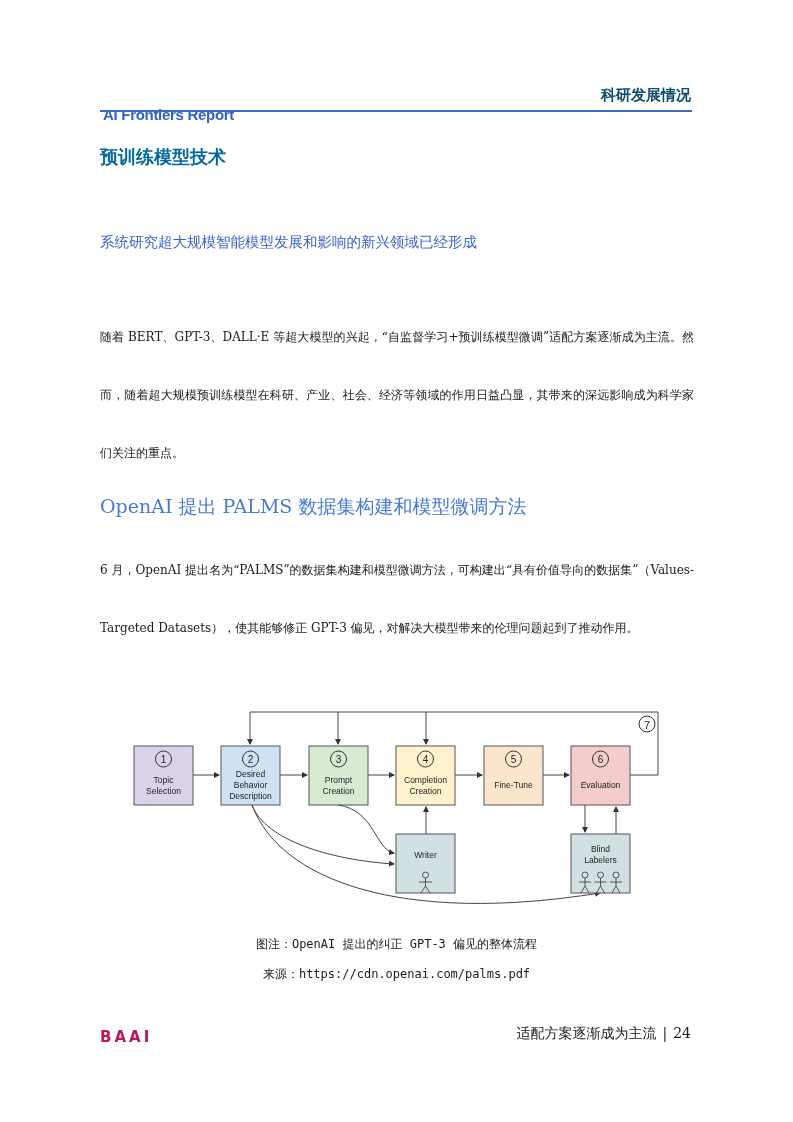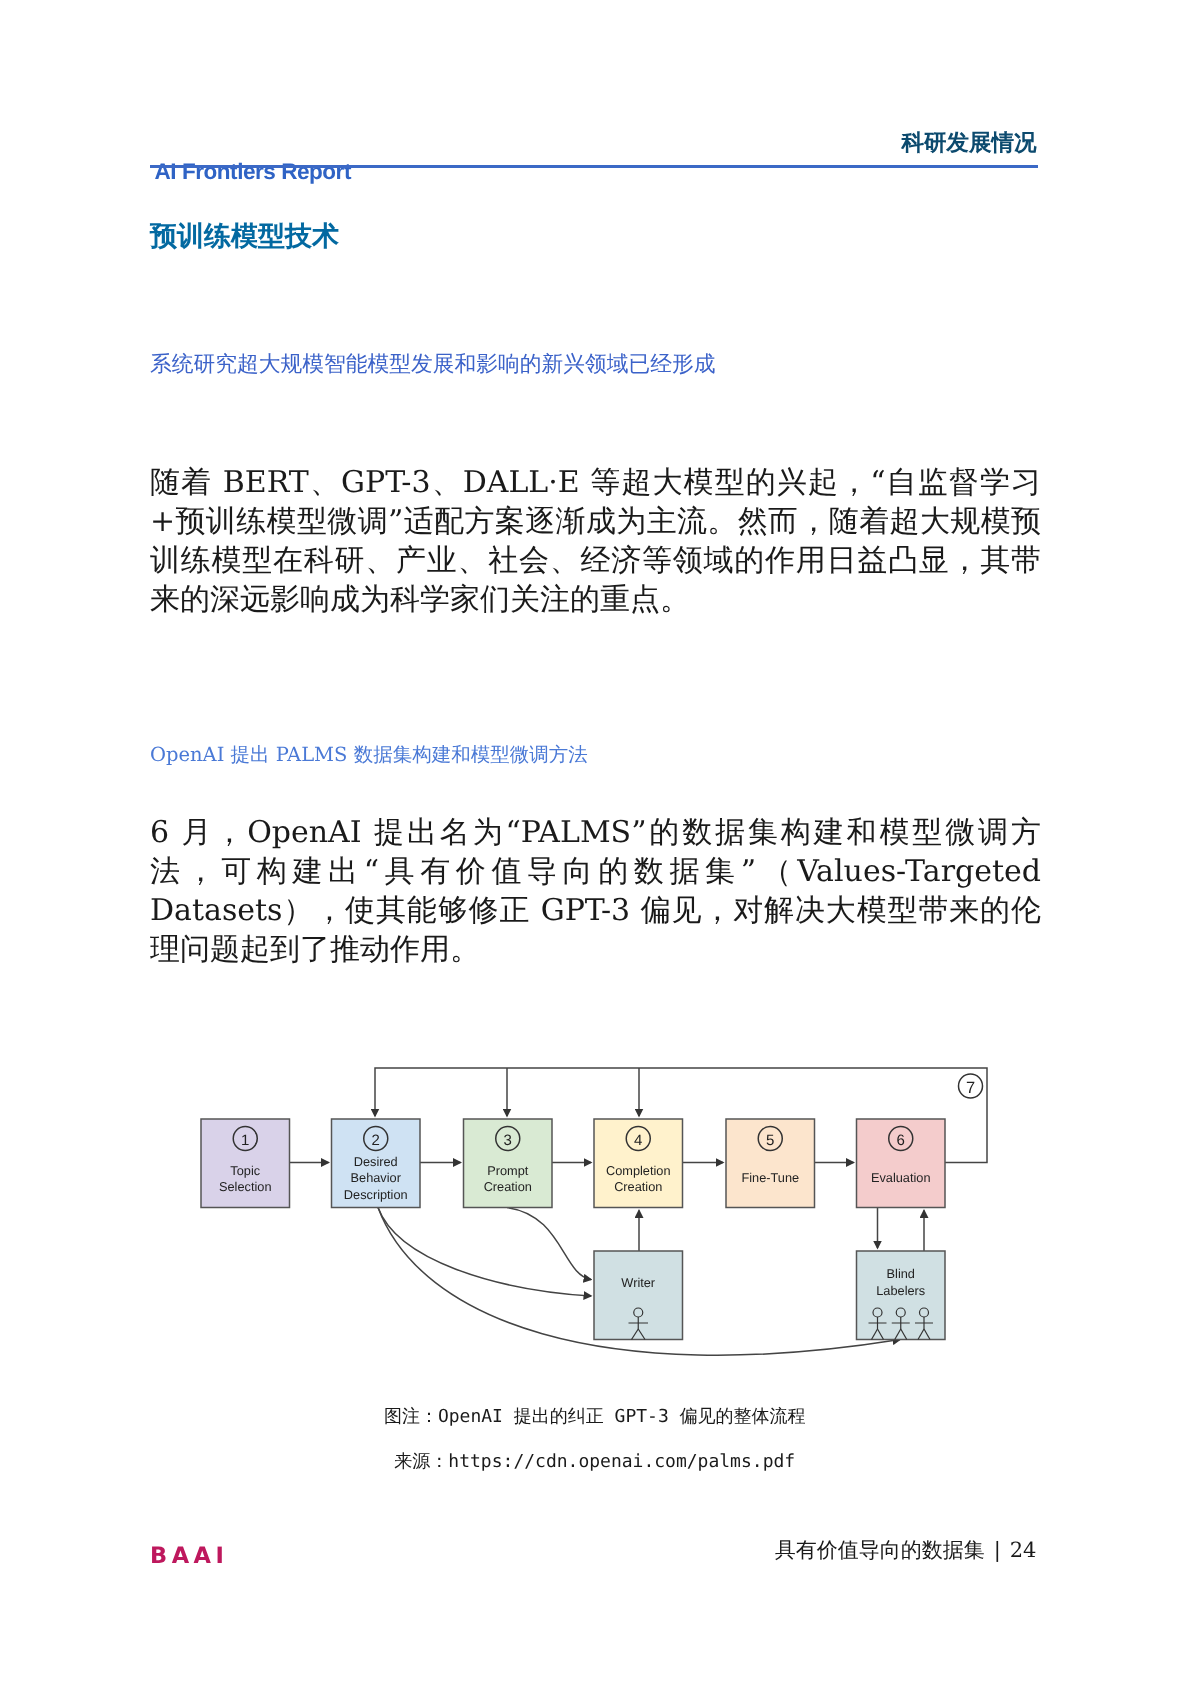--- a/index.html
+++ b/index.html
@@ -3,23 +3,23 @@
 <meta charset="utf-8">
 <style>
   html, body { margin:0; padding:0; background:#ffffff; }
   body { width:793px; height:1122px; position:relative; overflow:hidden; font-family:"DejaVu Serif","Liberation Serif",serif; color:#1a1a1a; }
   .abs { position:absolute; }
   .hdr-left { left:103px; top:86px; font-family:"Liberation Sans","DejaVu Sans",sans-serif; font-weight:bold; font-size:15px; color:#2f63c5; letter-spacing:-0.3px;margin-top:20px; }
   .hdr-right { right:102px; top:86px; font-family:"DejaVu Serif",serif; font-weight:bold; font-size:15px; color:#0c4a6e; }
   .hdr-rule { left:100px; top:110px; width:592px; height:2px; background:#3b69c6; }
   .title { left:100px; top:145px; font-size:18px; font-weight:bold; color:#0369a1; }
   .subtitle { left:100px; top:233px; font-size:14.5px; font-weight:normal; color:#3b62c9; }
-  .para { left:100px; width:594px; font-size:20px; line-height:26px; color:#1a1a1a; text-align:justify; }
+  .para { left:100px; width:594px; font-size:12px; line-height:58px; color:#1a1a1a; text-align:justify; }
   .p1 { top:308px; }
-  .sec { left:100px; top:494px; font-size:13px; color:#4a79d6; }
+  .sec { left:100px; top:494px; font-size:19px; color:#4a79d6; }
   .p2 { top:541px; }
   .diagram { left:120px; top:700px; width:560px; height:225px; }
   .caption { left:0; width:793px; text-align:center; font-family:"DejaVu Sans Mono","Liberation Mono",monospace; font-size:12px; color:#1a1a1a; }
   .cap1 { top:936px; }
   .cap2 { top:966px; }
   .footer-logo { left:100px; top:1028px; font-family:"DejaVu Sans",sans-serif; font-weight:bold; font-size:15px; letter-spacing:3px; color:#be185d; }
   .footer-right { right:102px; top:1025px; font-size:14px; color:#1a1a1a; }
   .footer-right .sep { margin:0 6px; }
   svg text { font-family:"Liberation Sans","DejaVu Sans",sans-serif; }
 </style>
@@ -146,14 +146,14 @@
         <line x1="616" y1="886" x2="620" y2="893"></line>
     </g>
   </g>
 </svg>
 
 <div class="abs caption cap1">图注：OpenAI 提出的纠正 GPT-3 偏见的整体流程</div>
 <div class="abs caption cap2">来源：https://cdn.openai.com/palms.pdf</div>
 
 <div class="abs footer-logo">BAAI</div>
 <div class="abs footer-right">
-  <span>具有价值导向的数据集</span><span class="sep">|</span><span>24</span>
+  <span>适配方案逐渐成为主流</span><span class="sep">|</span><span>24</span>
 </div>
 
 </body></html>

